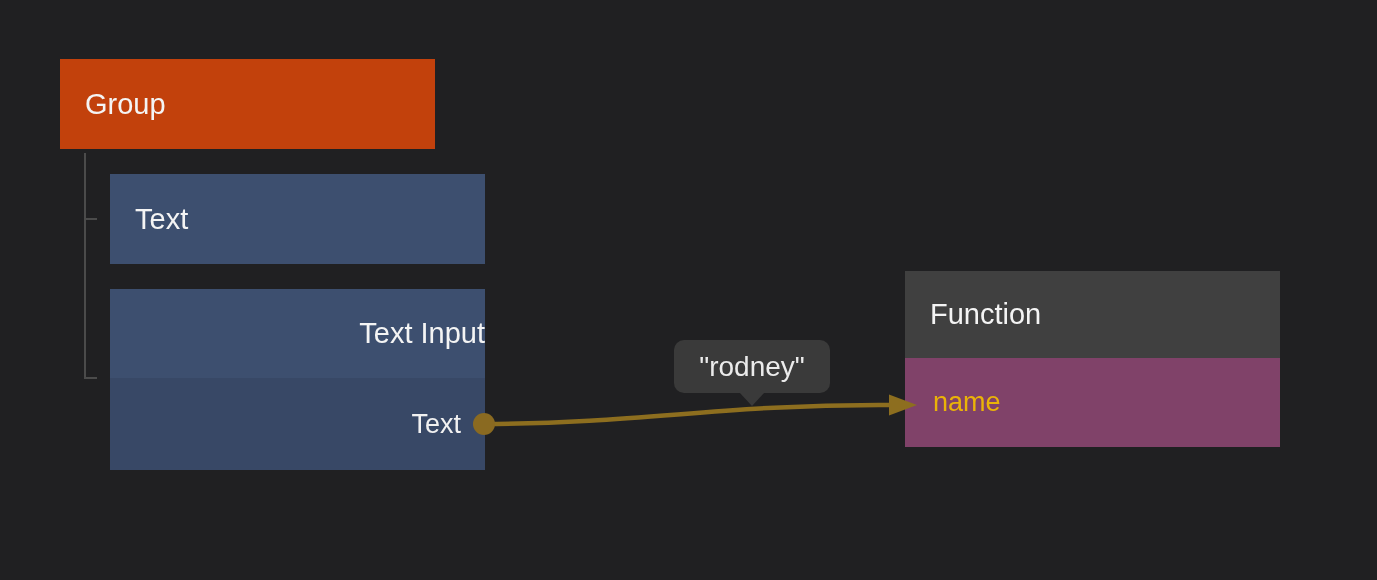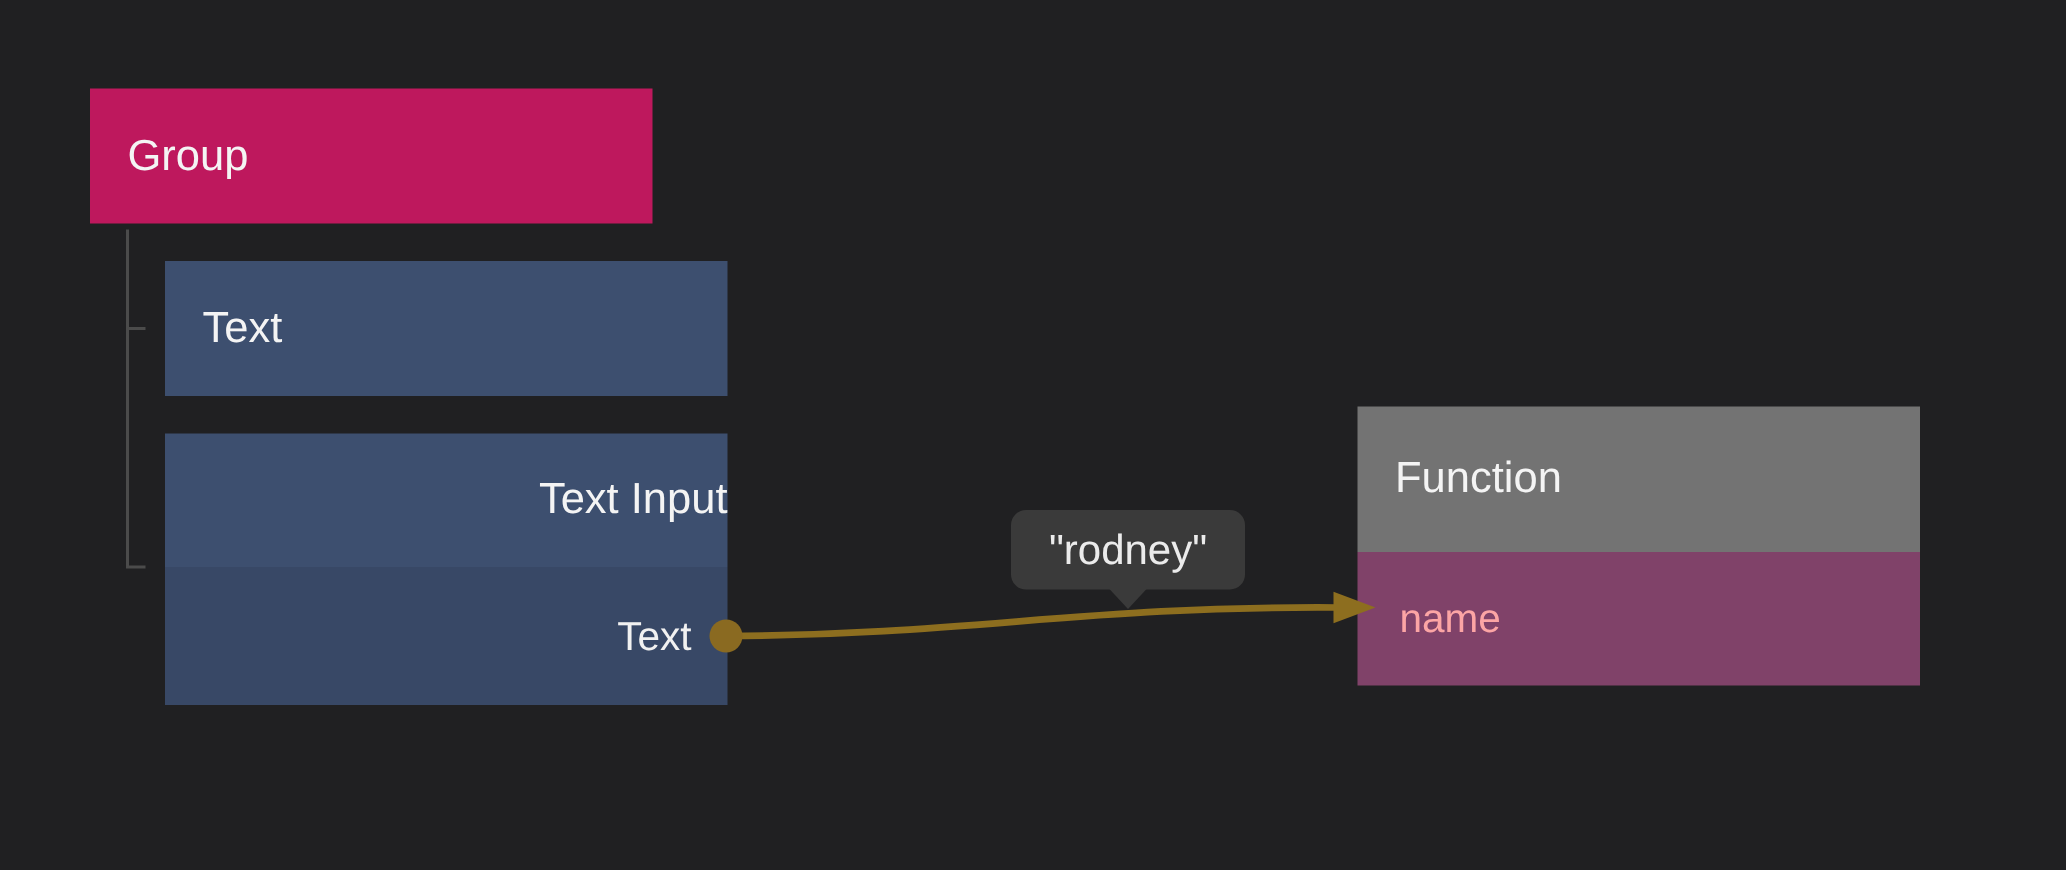--- a/index.html
+++ b/index.html
@@ -26,21 +26,21 @@
   .node-title {
     font-size: 29px;
     padding-left: 25px;
     white-space: nowrap;
     color: #f4f4f4;
   }
   
   #node-group {
     left: 60px; top: 59px;
     width: 375px; height: 90px;
-    background: #be185d;
+    background: #c2410c;
     display: flex; align-items: center;
   }
   
   #node-text {
     left: 110px; top: 174px;
     width: 375px; height: 90px;
     background: #3d4f6f;
     display: flex; align-items: center;
   }
   
@@ -64,32 +64,32 @@
     font-size: 27px;
     color: #f1f1f1;
     padding-right: 24px;
   }
   
   #node-function {
     left: 905px; top: 271px;
     width: 375px;
   }
   #node-function .node-header {
-    height: 97px;
-    background: #737373;
+    height: 87px;
+    background: #404040;
   }
   #node-function .node-body {
     height: 89px;
     background: #804269;
     display: flex;
     align-items: center;
   }
   #node-function .port-label {
     font-size: 27px;
-    color: #fca5a5;
+    color: #eab308;
     padding-left: 28px;
   }
   
   .tree-line { position: absolute; background: #4b4b4b; }
   #tree-vertical   { left: 84px; top: 153px; width: 2px;  height: 226px; }
   #tree-tick-text  { left: 86px; top: 218px; width: 11px; height: 2px;  }
   #tree-tick-input { left: 86px; top: 377px; width: 11px; height: 2px;  }
   
   #wire-svg {
     position: absolute;

